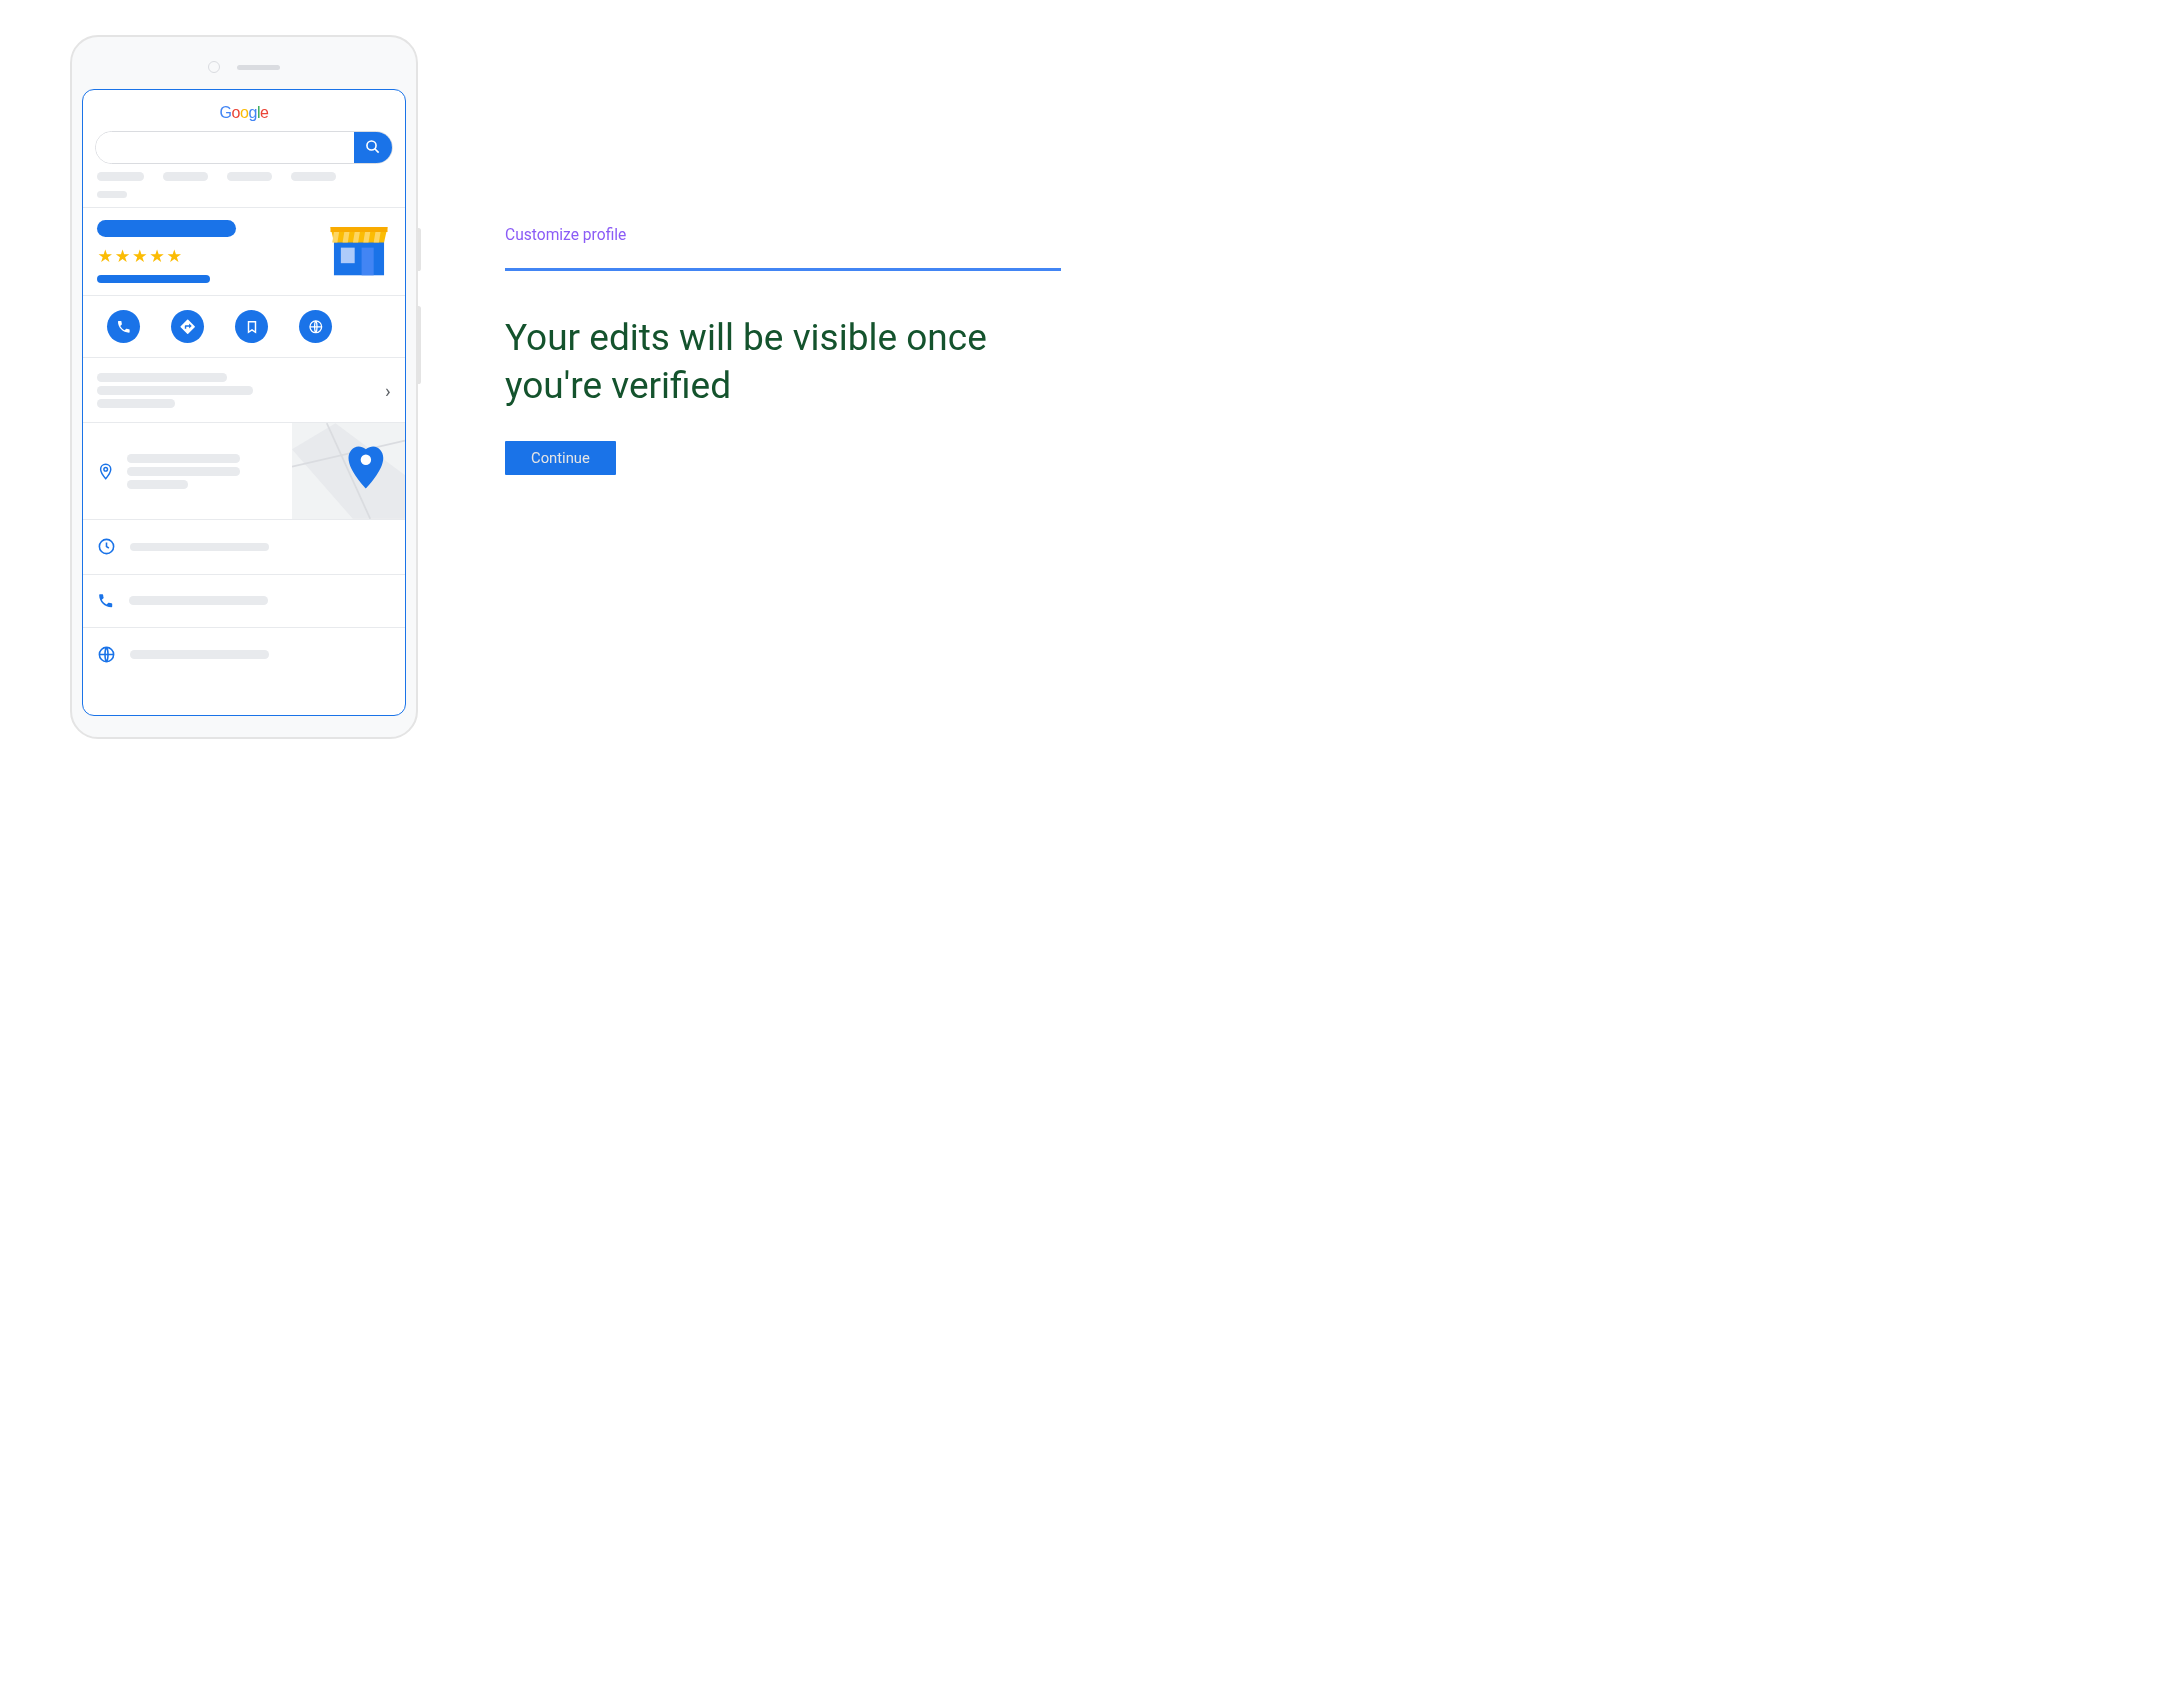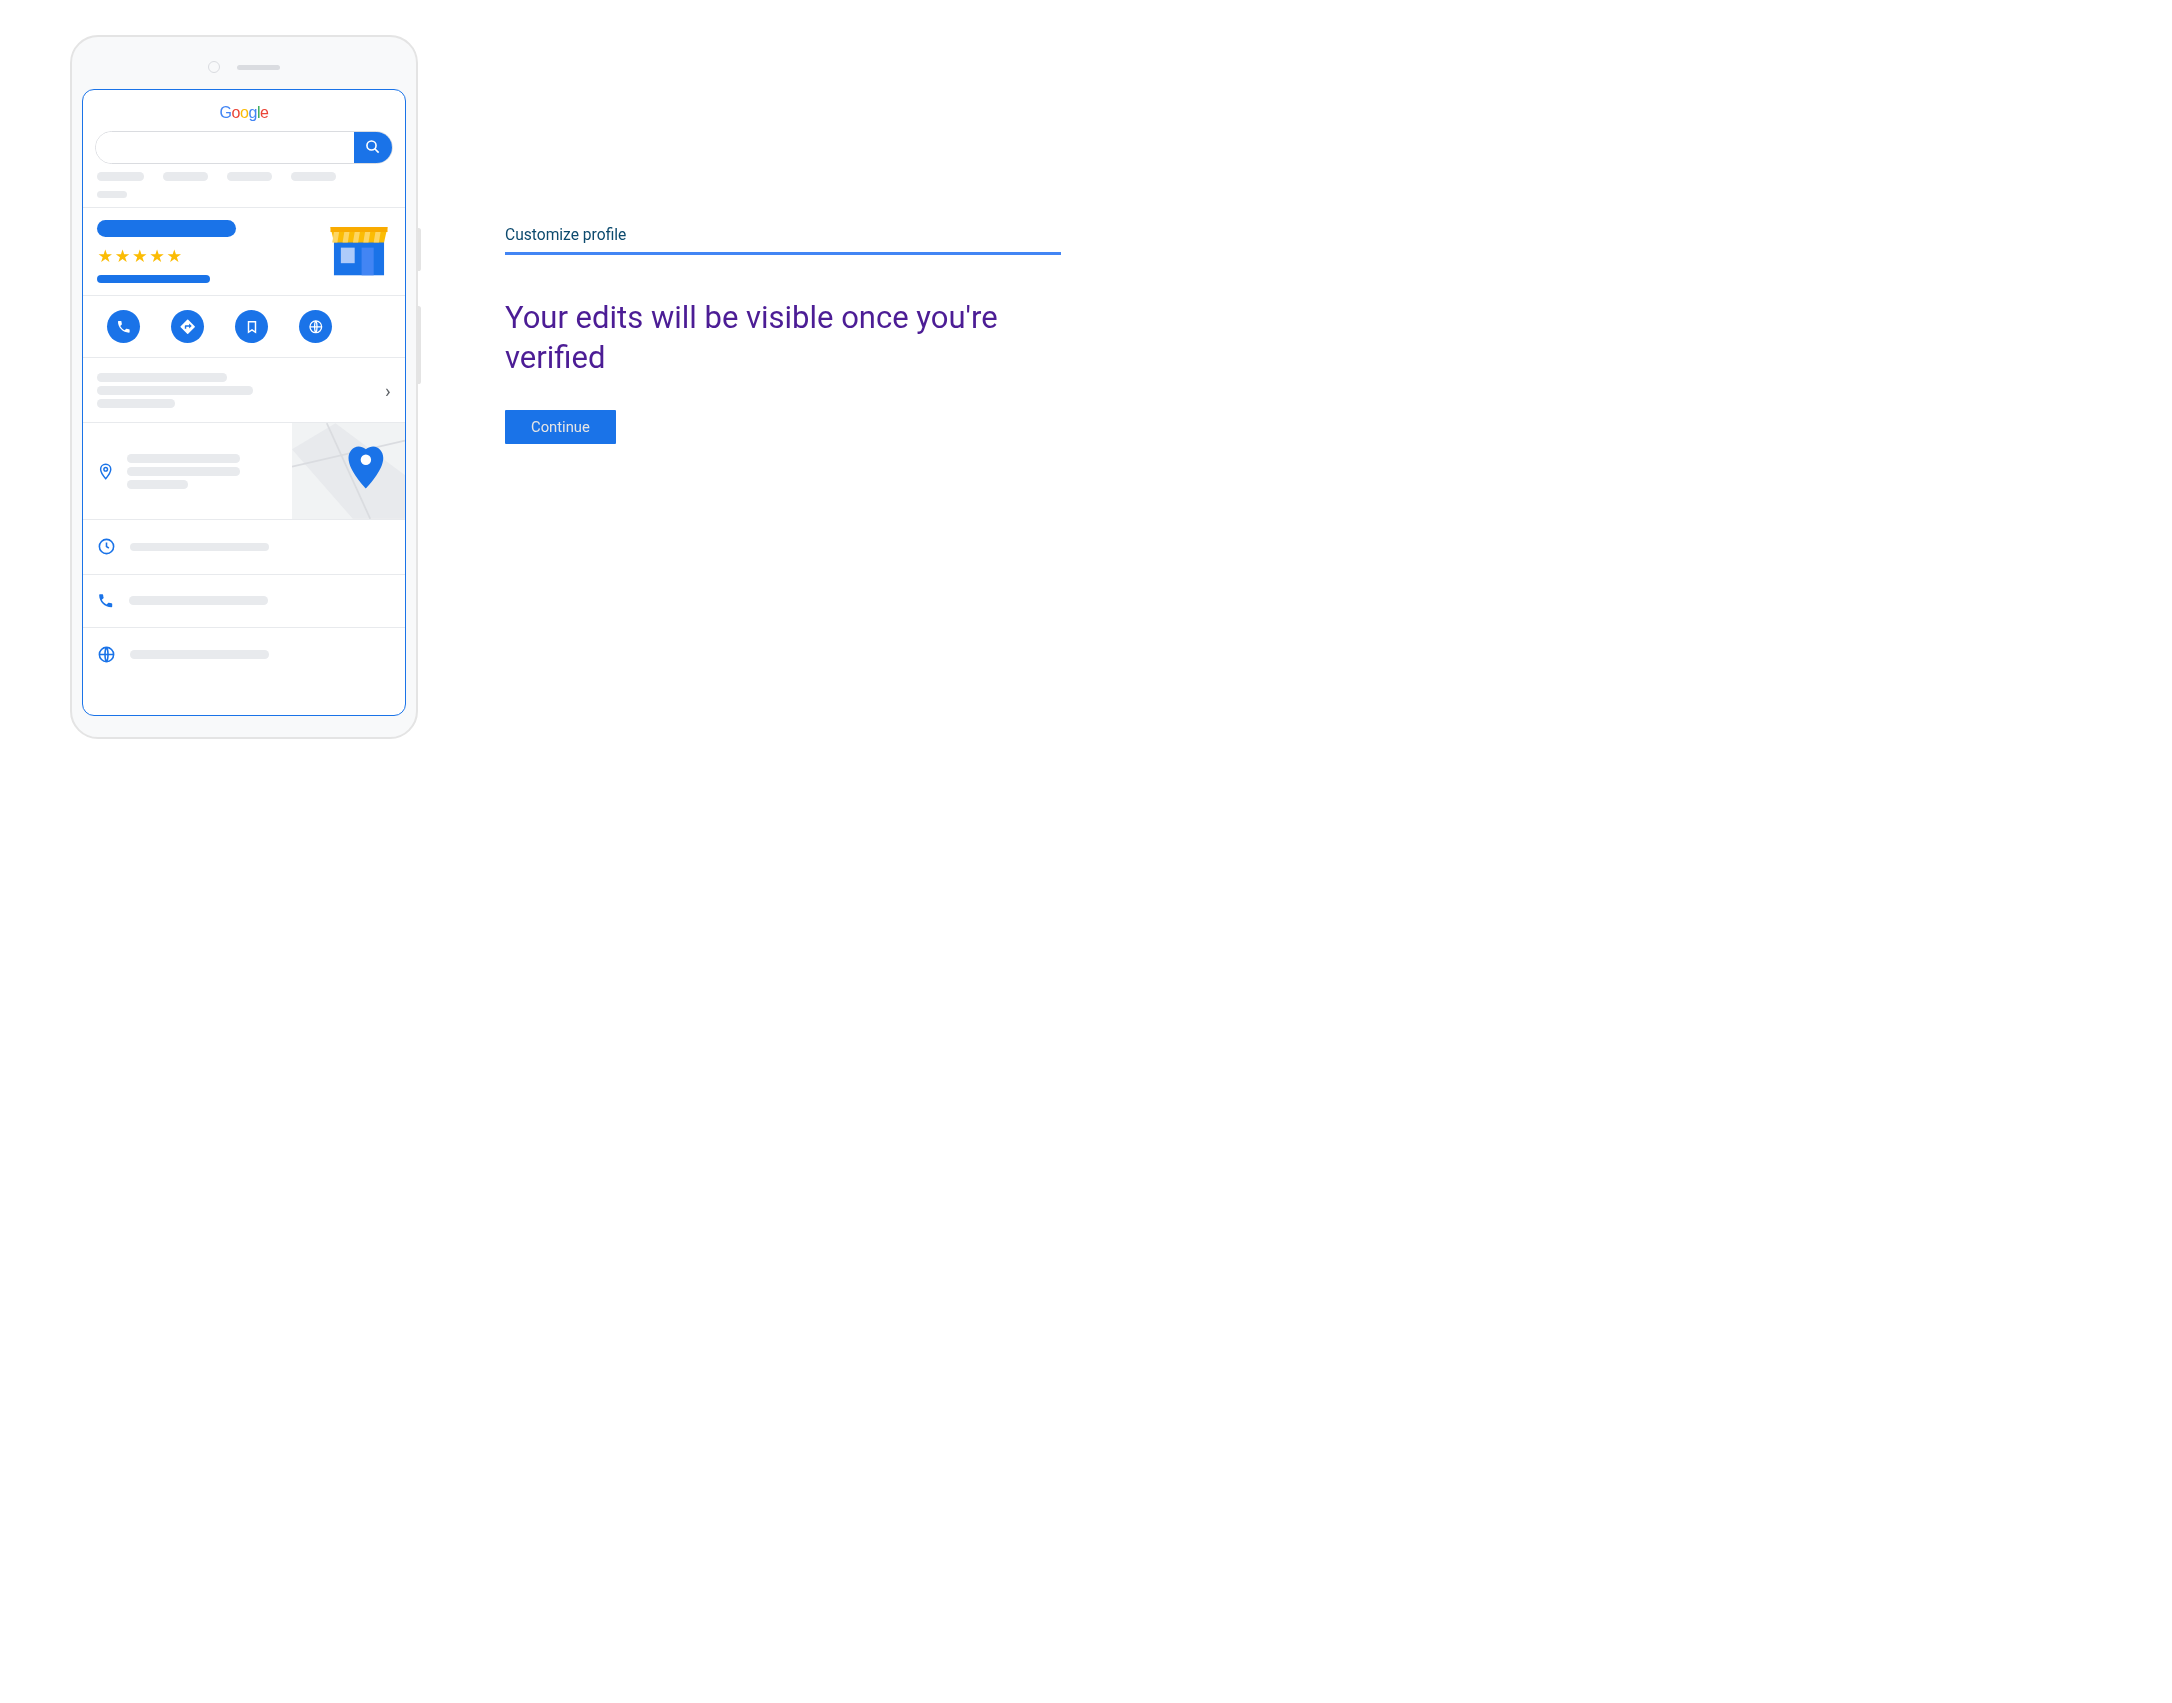--- a/index.html
+++ b/index.html
@@ -218,28 +218,28 @@
     .item-row .info-line { width: 139px; margin: 0; }
     
     
     .right-panel {
       flex: 1;
       max-width: 556px;
       padding-top: 191px;
     }
     .section-label {
       font-size: 15.6px;
-      color: #0c4a6e;
-      padding-bottom: 8px;
+      color: #8b5cf6;
+      padding-bottom: 24px;
       border-bottom: 3.5px solid #4285F4;
       margin-bottom: 43px;
     }
     .headline {
-      font-size: 31px;
-      color: #4c1d95;
+      font-size: 37px;
+      color: #14532d;
       font-weight: 400;
       line-height: 1.3;
       margin-bottom: 31px;
       font-family: 'Google Sans', Roboto, Arial, sans-serif;
     }
     .description {
       font-size: 14.8px;
       color: #3c4043;
       line-height: 1.6;
       margin-bottom: 31px;

